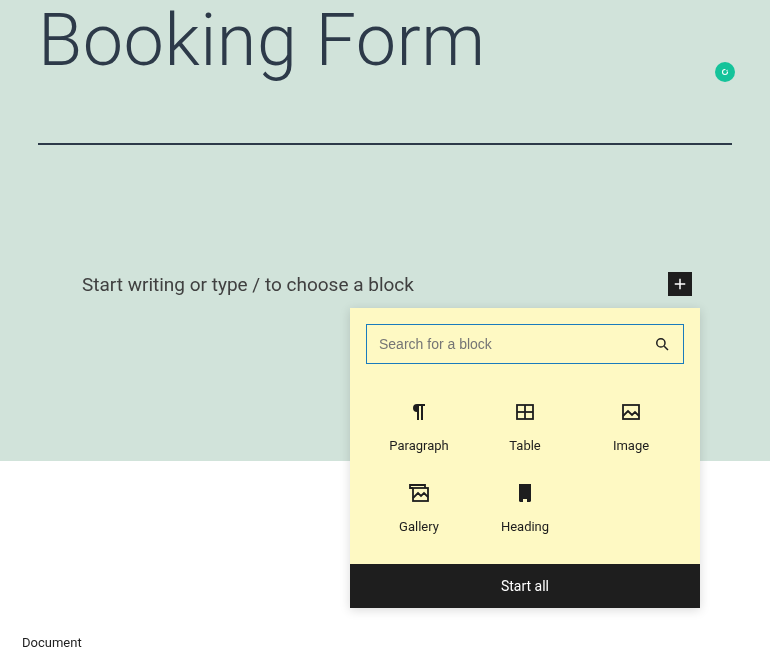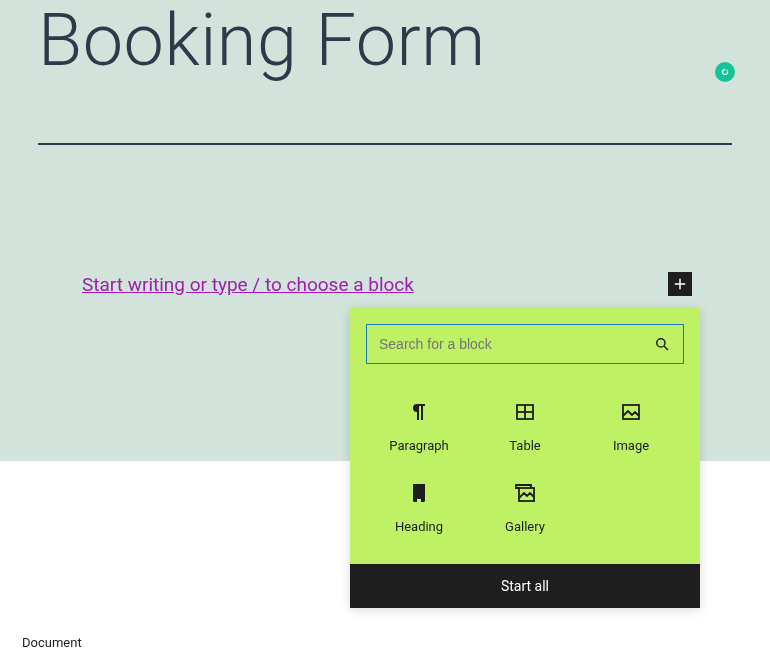--- a/index.html
+++ b/index.html
@@ -46,42 +46,41 @@
     .writing-prompt-row {
       position: absolute;
       top: 272px;
       left: 82px;
       right: 78px;
       display: flex;
       align-items: center;
       justify-content: space-between;
     }
     .writing-prompt {
-      color: #a21caf;
+      color: #404040;
       font-size: 19px;
       font-weight: 400;
-      text-decoration: underline;
     }
     .add-block-btn {
       width: 24px;
       height: 24px;
       background: #1e1e1e;
       color: #fff;
       display: flex;
       align-items: center;
       justify-content: center;
       cursor: pointer;
     }
     .add-block-btn svg { width: 18px; height: 18px; }
     .block-inserter {
       position: absolute;
       top: 308px;
       left: 350px;
       width: 350px;
-      background: #bef264;
+      background: #fef9c3;
       box-shadow: 0 2px 10px rgba(0,0,0,0.15);
     }
     .search-wrap { padding: 16px; }
     .search-box {
       display: flex;
       align-items: center;
       border: 1.5px solid #197bbd;
       padding: 10px 12px;
       gap: 8px;
     }
@@ -203,40 +202,40 @@
           <svg viewBox="0 0 24 24" fill="none" stroke="#1e1e1e" stroke-width="1.8">
               <rect x="4" y="5" width="16" height="14"></rect>
               <path d="M4 16 L9 11 L13 15 L16 12 L20 16"></path>
             </svg>
         </span>
         <span class="block-label">Image</span>
       </div>
 
       <div class="block-item">
         <span class="block-icon">
+          <svg viewBox="0 0 24 24" fill="none" stroke="#1e1e1e" stroke-width="1.8">
+              <rect x="6" y="7" width="15" height="13"></rect>
+              <path d="M6 7 L3 7 L3 4 L18 4 L18 7"></path>
+              <path d="M6 17 L11 12 L14 15 L17 12 L21 16"></path>
+            </svg>
+        </span>
+        <span class="block-label">Gallery</span>
+      </div>
+
+      <div class="block-item">
+        <span class="block-icon">
           <svg viewBox="0 0 24 24" fill="#1e1e1e">
               <path d="M7 3 L12 3 L17 3 L17 21 L15 21 L15 18 L7 3 Z M7 3 L7 21 L9 21 L9 18 Z" fill="none"></path>
               <path d="M7 3 L17 3 L17 21 L14 21 L14 18 L10 18 L10 21 L7 21 Z" fill="#1e1e1e"></path>
               <path d="M6 3h12v18l-3-3H9l-3 3V3z" fill="#1e1e1e"></path>
             </svg>
 
         </span>
         <span class="block-label">Heading</span>
       </div>
-
-      <div class="block-item">
-        <span class="block-icon">
-          <svg viewBox="0 0 24 24" fill="none" stroke="#1e1e1e" stroke-width="1.8">
-              <rect x="6" y="7" width="15" height="13"></rect>
-              <path d="M6 7 L3 7 L3 4 L18 4 L18 7"></path>
-              <path d="M6 17 L11 12 L14 15 L17 12 L21 16"></path>
-            </svg>
-        </span>
-        <span class="block-label">Gallery</span>
-      </div>
     </div>
 
     <div class="browse-all">Start all</div>
   </div>
 </div>
 
 <div class="footer-bar">
   <span class="footer-text">Document</span>
 </div>
 

